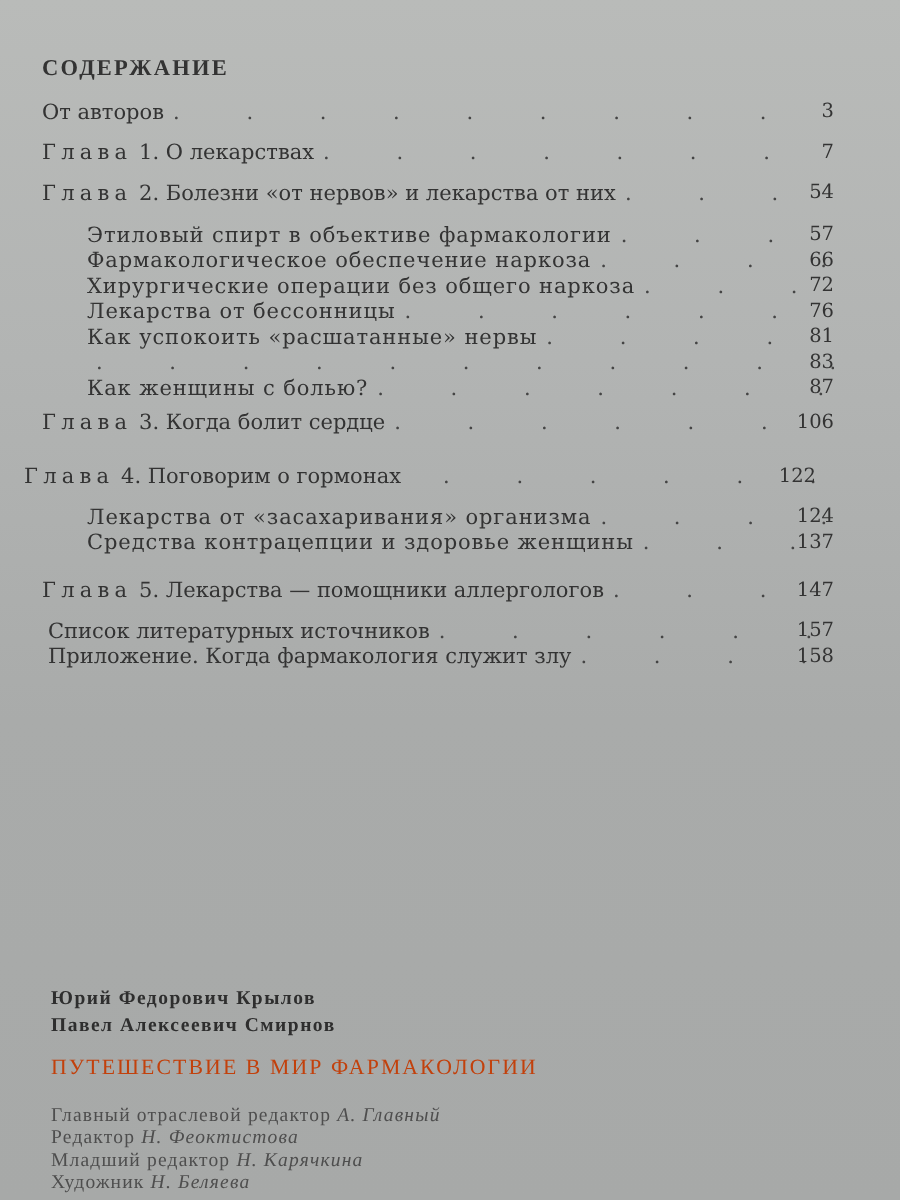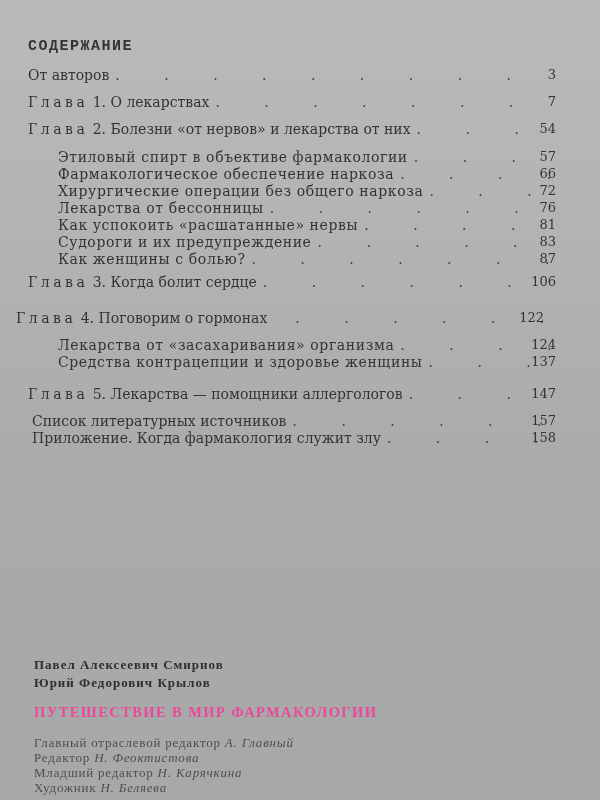--- a/index.html
+++ b/index.html
@@ -6,36 +6,36 @@
   body {
     width:600px; height:800px; overflow:hidden;
     background: linear-gradient(180deg, #b9bbb9 0%, #b2b4b3 30%, #a9abaa 60%, #a7a9a8 100%);
     font-family: "DejaVu Serif", "Liberation Serif", serif;
     color:#2a2a2a;
     position:relative;
   }
   .page { position:absolute; left:0; top:0; width:600px; height:800px; }
   .toc-title {
     position:absolute; left:28px; top:38px;
-    font-family:Liberation Mono, monospace; font-weight:bold;
+    font-family:Liberation Serif, serif; font-weight:bold;
     font-size:15px; letter-spacing:1.5px; color:#333;
   }
   .toc { position:absolute; left:0; top:0; width:600px; }
   .row {
     position:absolute; height:18px; display:flex; align-items:flex-end;
     font-size:14px; line-height:18px; color:#333;
   }
   .row .label { white-space:nowrap; }
   .row .label .pre { letter-spacing:3.5px; }
   .row .dots { flex:1; overflow:hidden; white-space:nowrap; letter-spacing:20px; margin-left:6px; color:#444; }
   .row .pg { position:absolute; right:0; width:40px; text-align:right; font-size:13px; }
   .sub .label { letter-spacing:0.6px; }
   .credits { position:absolute; left:34px; top:656px; width:540px; }
   .author { font-family:"Liberation Serif", serif; font-weight:bold; font-size:13px; letter-spacing:1px; color:#2e2e2e; line-height:18px; }
-  .booktitle { margin-top:12px; font-size:14.5px; letter-spacing:1.4px; color:#ec4899; font-family:"Liberation Serif", serif;font-weight:bold; }
+  .booktitle { margin-top:12px; font-size:14.5px; letter-spacing:1.4px; color:#c2410c; font-family:"Liberation Serif", serif; }
   .staff { margin-top:14px; font-size:13px; line-height:15px; color:#4e4e4e; letter-spacing:0.8px; font-family:"Liberation Serif", serif; }
   .staff .name { font-style:italic; }
 </style>
 </head>
 <body>
 
 <div class="page">
   <div class="toc-title">СОДЕРЖАНИЕ</div>
 
   <div class="toc">
@@ -75,21 +75,20 @@
       <span class="label">Лекарства от бессонницы</span>
       <span class="dots">. . . . . . . . . . . . .</span>
       <span class="pg">76</span>
     </div>
     <div class="row sub" style="top:216px;left:58px;width:498px;">
       <span class="label">Как успокоить «расшатанные» нервы</span>
       <span class="dots">. . . . . . . .</span>
       <span class="pg">81</span>
     </div>
     <div class="row sub" style="top:233px;left:58px;width:498px;">
-      <span class="label">Судороги и их предупреждение</span>
       <span class="dots">. . . . . . . . . . .</span>
       <span class="pg">83</span>
     </div>
     <div class="row sub" style="top:250px;left:58px;width:498px;">
       <span class="label">Как женщины с болью?</span>
       <span class="dots">. . . . . . . . . . . . . .</span>
       <span class="pg">87</span>
     </div>
 
     <div class="row" style="top:273px;left:28px;width:528px;">
@@ -126,22 +125,22 @@
       <span class="pg">157</span>
     </div>
     <div class="row" style="top:429px;left:32px;width:524px;justify-content:center;">
       <span class="label">Приложение. Когда фармакология служит злу</span>
       <span class="dots">. . . . . .</span>
       <span class="pg">158</span>
     </div>
   </div>
 
   <div class="credits">
+    <div class="author">Юрий Федорович Крылов</div>
     <div class="author">Павел Алексеевич Смирнов</div>
-    <div class="author">Юрий Федорович Крылов</div>
     <div class="booktitle">ПУТЕШЕСТВИЕ В МИР ФАРМАКОЛОГИИ</div>
     <div class="staff">
       <div><span>Главный отраслевой редактор</span> <span class="name">А. Главный</span></div>
       <div><span>Редактор</span> <span class="name">Н. Феоктистова</span></div>
       <div><span>Младший редактор</span> <span class="name">Н. Карячкина</span></div>
       <div><span>Художник</span> <span class="name">Н. Беляева</span></div>
     </div>
   </div>
 </div>
 

